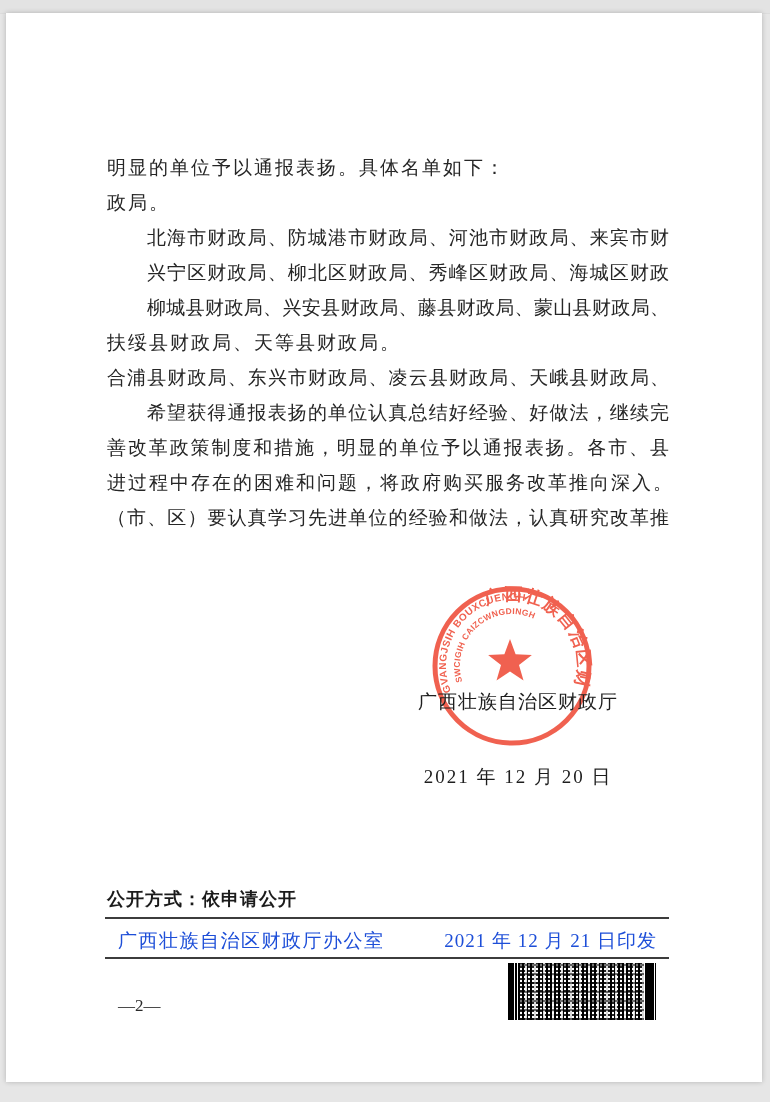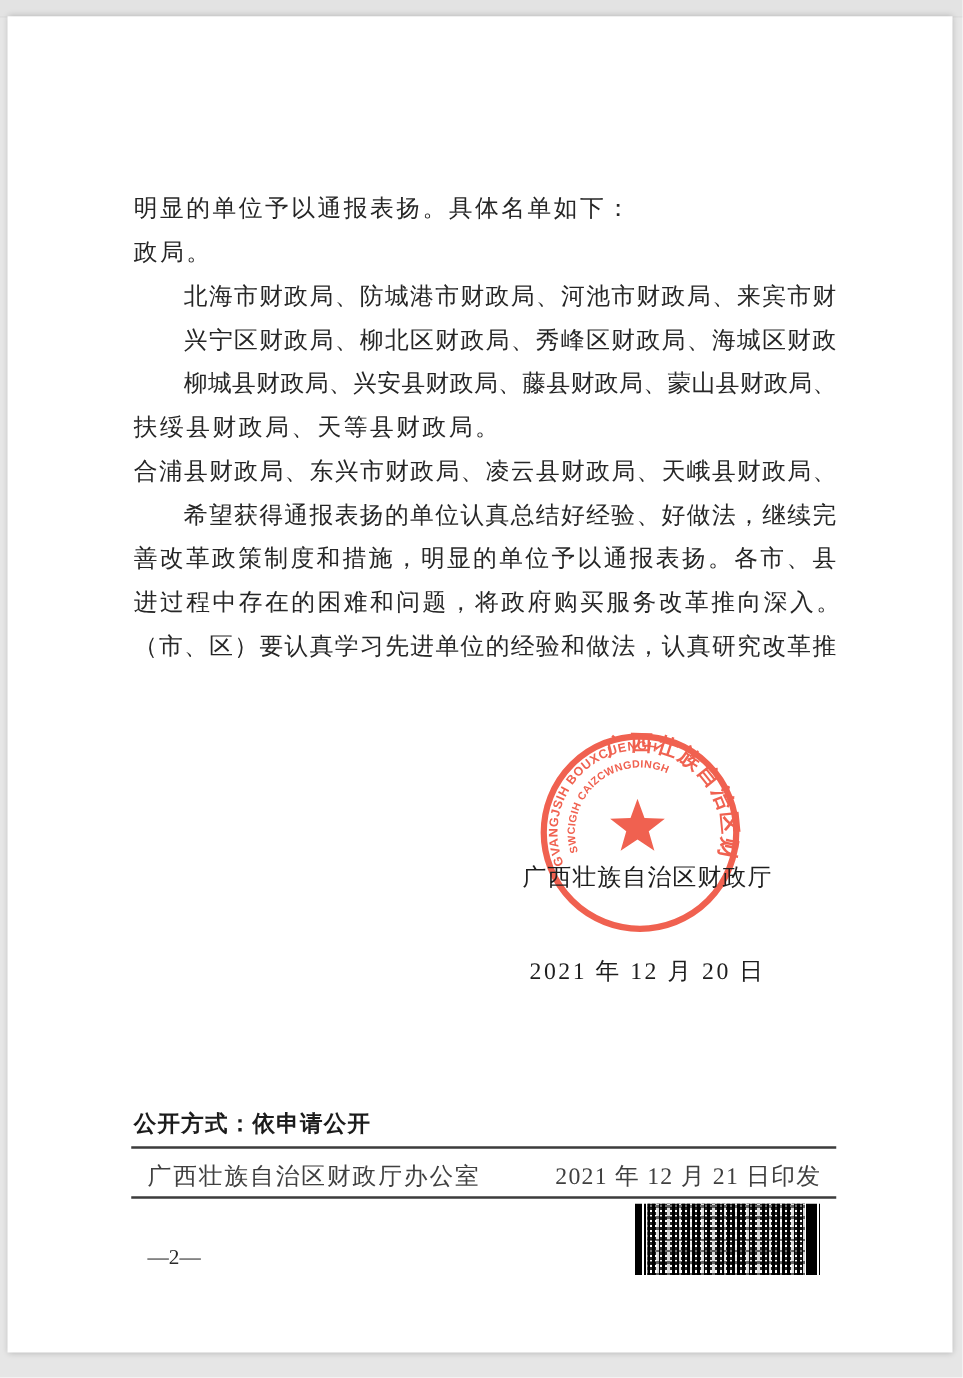--- a/index.html
+++ b/index.html
@@ -54,21 +54,21 @@
   .disclosure{
     position:absolute;left:101px;top:874px;
     font-family:Liberation Sans, sans-serif;
     font-weight:bold;font-size:18px;letter-spacing:1px;color:#1b1b1b;
   }
   .rule{position:absolute;left:99px;width:564px;height:2px;background:#3c3c3c;}
   .rule1{top:904px;}
   .rule2{top:944px;}
   .footer-row{
     position:absolute;left:99px;top:916px;width:564px;height:24px;
-    font-size:19px;color:#404040;
+    font-size:19px;color:#1d4ed8;
     display:flex;justify-content:space-between;align-items:center;
   }
   .footer-office{padding-left:13px;letter-spacing:1.5px;}
   .footer-printdate{padding-right:12px;letter-spacing:1px;}
   
   .barcode{position:absolute;left:502px;top:950px;width:150px;height:57px;background:#fff;}
   .barcode .noise{
     position:absolute;top:0;bottom:0;left:10px;right:14px;
     background:
       repeating-linear-gradient(0deg, rgba(0,0,0,.55) 0 2px, transparent 2px 9px),

